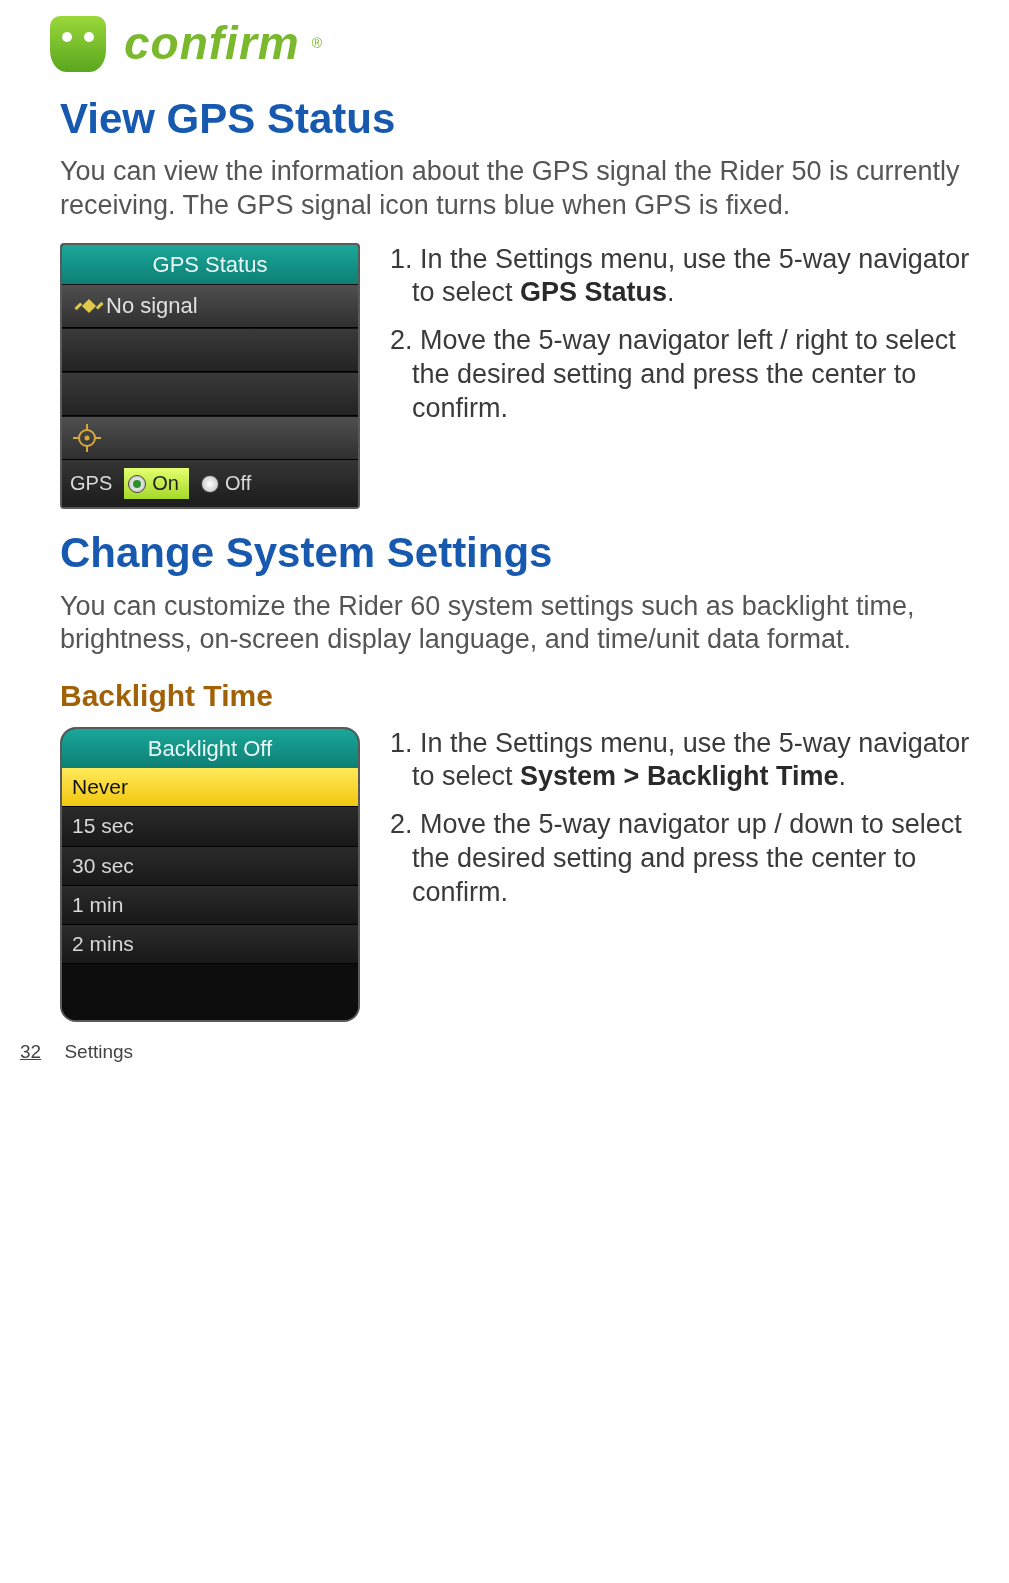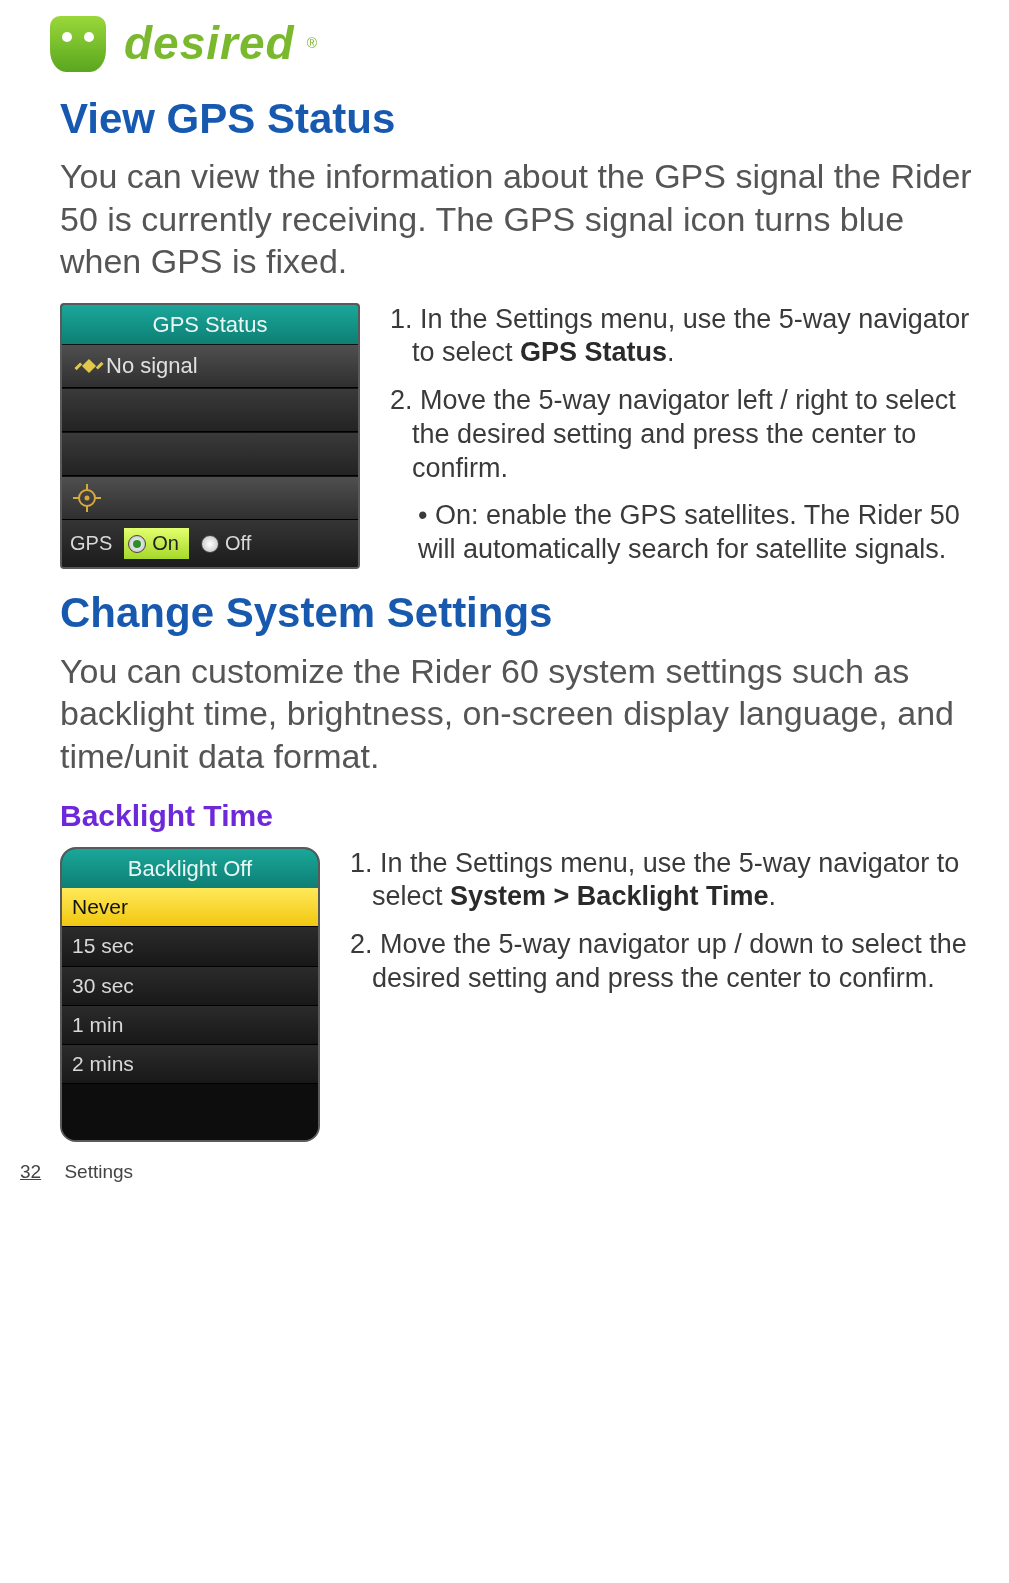--- a/index.html
+++ b/index.html
@@ -32,33 +32,33 @@
       letter-spacing: 1px;
       font-style: italic;
     }
     .logo-tm{font-size:14px; vertical-align: top; color:#7ab82e; font-style:normal; margin-left:-6px;}
     h1 {
       color: #1859b0;
       font-size: 42px;
       font-weight: 700;
       margin-bottom: 10px;
     }
-    .intro { color: #555; font-size: 34px; margin-bottom: 20px;}
+    .intro { color: #555; font-size: 27px; margin-bottom: 20px;}
     .columns { display:flex; gap: 30px; align-items:flex-start; margin-bottom: 18px;}
     .device-screen { flex: 0 0 auto; }
     .instr { flex: 1; }
     ol.steps { list-style: none; }
     ol.steps > li { margin-bottom: 14px; }
     .bold { font-weight: 700; color:#2a2a2a;}
     ul.bullets { list-style:none; margin-left: 0; margin-top:4px;}
     ul.bullets li::before { content:"• "; }
     .sub-indent { padding-left: 28px; }
     .num-indent { padding-left: 22px; text-indent:-22px;}
     .section2 { margin-top: 8px;}
-    h2.sub { font-size:30px; font-weight:700; color:#6d28d9; margin-bottom: 12px; margin-top:12px;}
+    h2.sub { font-size:30px; font-weight:700; color:#a16207; margin-bottom: 12px; margin-top:12px;}
     .footer { font-size:19px; color:#444; margin-top: 8px; margin-left:-40px;}
     .footer .pn{ margin-right: 18px; text-decoration: underline;}
     
     .gps-box {
       width: 300px;
       border: 2px solid #5a5a5a;
       background: #1e1e1e;
       border-radius: 4px;
       overflow:hidden;
       font-family: Arial, sans-serif;
@@ -84,21 +84,21 @@
       color:#d9d9d9;
       display:flex; align-items:center; padding:8px 8px; gap:12px;
       font-size:20px;
     }
     .radio{display:flex;align-items:center;gap:6px;}
     .r-outer{width:18px;height:18px;border-radius:50%;background:radial-gradient(#fff,#bbb);border:1px solid #444;display:flex;align-items:center;justify-content:center;}
     .r-dot{width:8px;height:8px;border-radius:50%;background:#2b8f2b;}
     .radio.on{background:linear-gradient(#e4ff6f,#a5d82a);border-radius:0;padding:3px 10px 3px 4px;color:#222;}
     
     .bl-box{
-      width: 260px;
+      width: 300px;
       border: 2px solid #5a5a5a;
       background: #111;
       border-radius: 16px;
       overflow:hidden;
       font-family: Arial, sans-serif;
     }
     .bl-title{
       background: linear-gradient(#1aa79a, #0e7f74);
       color:#eaf6f4; text-align:center; font-size:22px; padding:6px 0;
     }
@@ -108,21 +108,21 @@
       border-bottom:1px solid #000;
     }
     .bl-item.sel{ background: linear-gradient(#ffe95a,#f1c70f); color:#111;}
     .bl-pad{height:56px;background:#0d0d0d;}
   </style>
 </head>
 <body>
 
 <div class="logo-row">
   <div class="logo-mark"></div>
-  <span class="logo-text">desired</span>
+  <span class="logo-text">confirm</span>
     <span class="logo-tm">®</span>
 </div>
 
 <h1>View GPS Status</h1>
 <p class="intro">You can view the information about the GPS signal the Rider 50 is currently receiving. The GPS signal icon turns blue when GPS is fixed.</p>
 
 <div class="columns">
   <div class="device-screen">
     <div class="gps-box">
       <div class="gps-title">GPS Status</div>
@@ -169,21 +169,20 @@
   </div>
 
   <div class="instr">
     <ol class="steps">
       <li class="num-indent">
         <span>1. In the Settings menu, use the 5-way navigator to select </span><span class="bold">GPS Status</span><span>.</span>
       </li>
       <li class="num-indent">2. Move the 5-way navigator left / right to select the desired setting and press the center to confirm.</li>
     </ol>
     <ul class="bullets sub-indent">
-      <li>On: enable the GPS satellites. The Rider 50 will automatically search for satellite signals.</li>
     </ul>
   </div>
 </div>
 
 <h1 class="section2">Change System Settings</h1>
 <p class="intro">You can customize the Rider 60 system settings such as backlight time, brightness, on-screen display language, and time/unit data format.</p>
 
 <h2 class="sub">Backlight Time</h2>
 
 <div class="columns">

